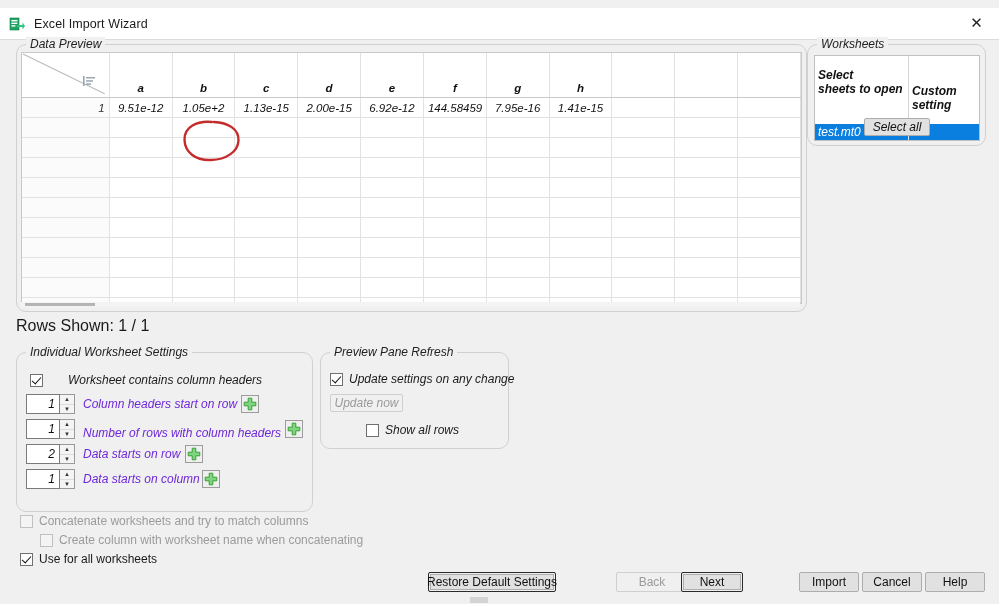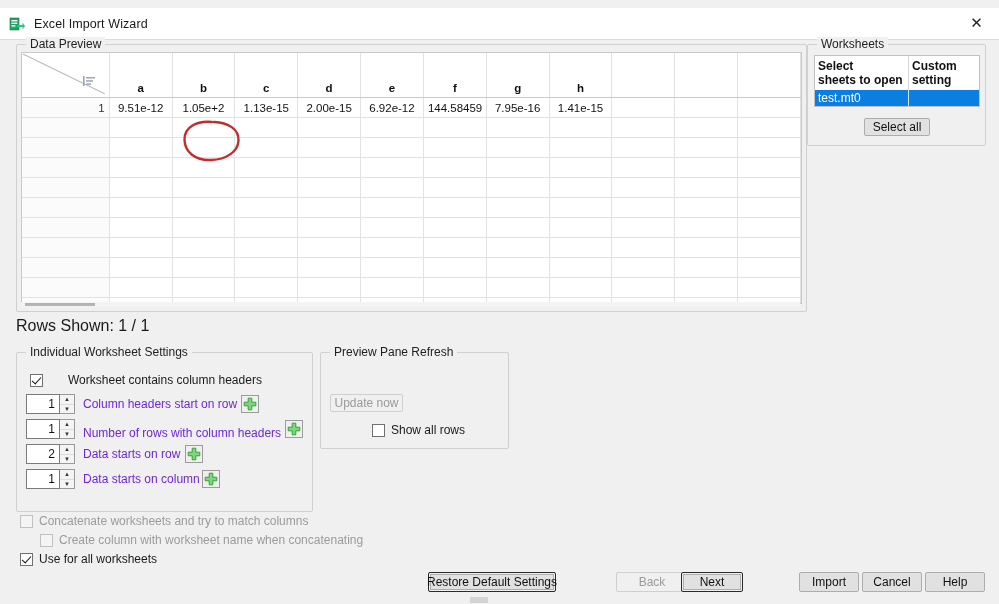--- a/index.html
+++ b/index.html
@@ -50,21 +50,22 @@
     justify-content: center;
     color: #222;
     font-size: 15px;
     font-family: "DejaVu Sans", sans-serif;
   }
 
   
   .groupbox {
     position: absolute;
     border: 1px solid #d0d0d0;
-    border-radius: 2px;
+    border-radius: 10px;
+    font-style: italic;
   }
   .groupbox > .gb-title {
     position: absolute;
     top: -8px;
     left: 9px;
     background: #f0f0f0;
     padding: 0 4px;
     font-size: 12px;
     color: #222;
     white-space: nowrap;
@@ -169,26 +170,26 @@
     border: 1px solid #c0c0c0;
     background: #fff;
     font-size: 12px;
   }
   .ws-head {
     display: flex;
     background: #fff;
   }
   .ws-head > div {
     font-weight: bold;
-    padding: 3px 3px;
+    padding: 12px 3px;
     line-height: 14px;
     color: #111;
   }
   .ws-col1 { width: 94px; border-right: 1px solid #d6d6d6; box-sizing: border-box;}
-  .ws-col2 { width: 68px; box-sizing: border-box; }
+  .ws-col2 { width: 68px; box-sizing: border-box; margin-top: 16px; }
   .ws-row {
     display: flex;
     background: #0a7fe0;
     color: #fff;
     height: 16px;
     align-items: center;
   }
   .ws-row > div { padding: 0 3px; height: 16px; line-height: 16px; box-sizing: border-box; }
   .ws-row .ws-col1 { border-right: 1px solid #cfe6f8; }
   .btn-selectall {
@@ -635,24 +636,28 @@
   <div class="plus-ico" style="left:185px; top:117px;">
     <svg width="16" height="16" viewBox="0 0 16 16">
       <path d="M6.2 2.2h3.6v4h4v3.6h-4v4H6.2v-4h-4V6.2h4z" fill="#7fd47f" stroke="#2a9b2a" stroke-width="0.9"></path>
     </svg>
   </div>
 </div>
 
 <div class="groupbox" id="ppr" style="left:320px; top:352px; width:187px; height:95px;">
   <div class="gb-title">Preview Pane Refresh</div>
 
+  <div class="cb-row" style="left:9px; top:19px;">
+    <span class="cbox checked"></span>
+    <span>Update settings on any change</span>
+  </div>
 
   <div class="wbtn disabled" style="position:absolute; left:9px; top:41px; width:73px; height:18px;">Update now</div>
 
-  <div class="cb-row" style="left:10px; top:70px;padding-left:41px;">
+  <div class="cb-row" style="left:4px; top:70px;padding-left:41px;">
     <span class="cbox"></span>
     <span>Show all rows</span>
   </div>
 </div>
 
 <div class="cb-row dis" style="left:20px; top:514px;">
   <span class="cbox dis"></span>
   <span>Concatenate worksheets and try to match columns</span>
 </div>
 <div class="cb-row dis" style="left:40px; top:533px;">

